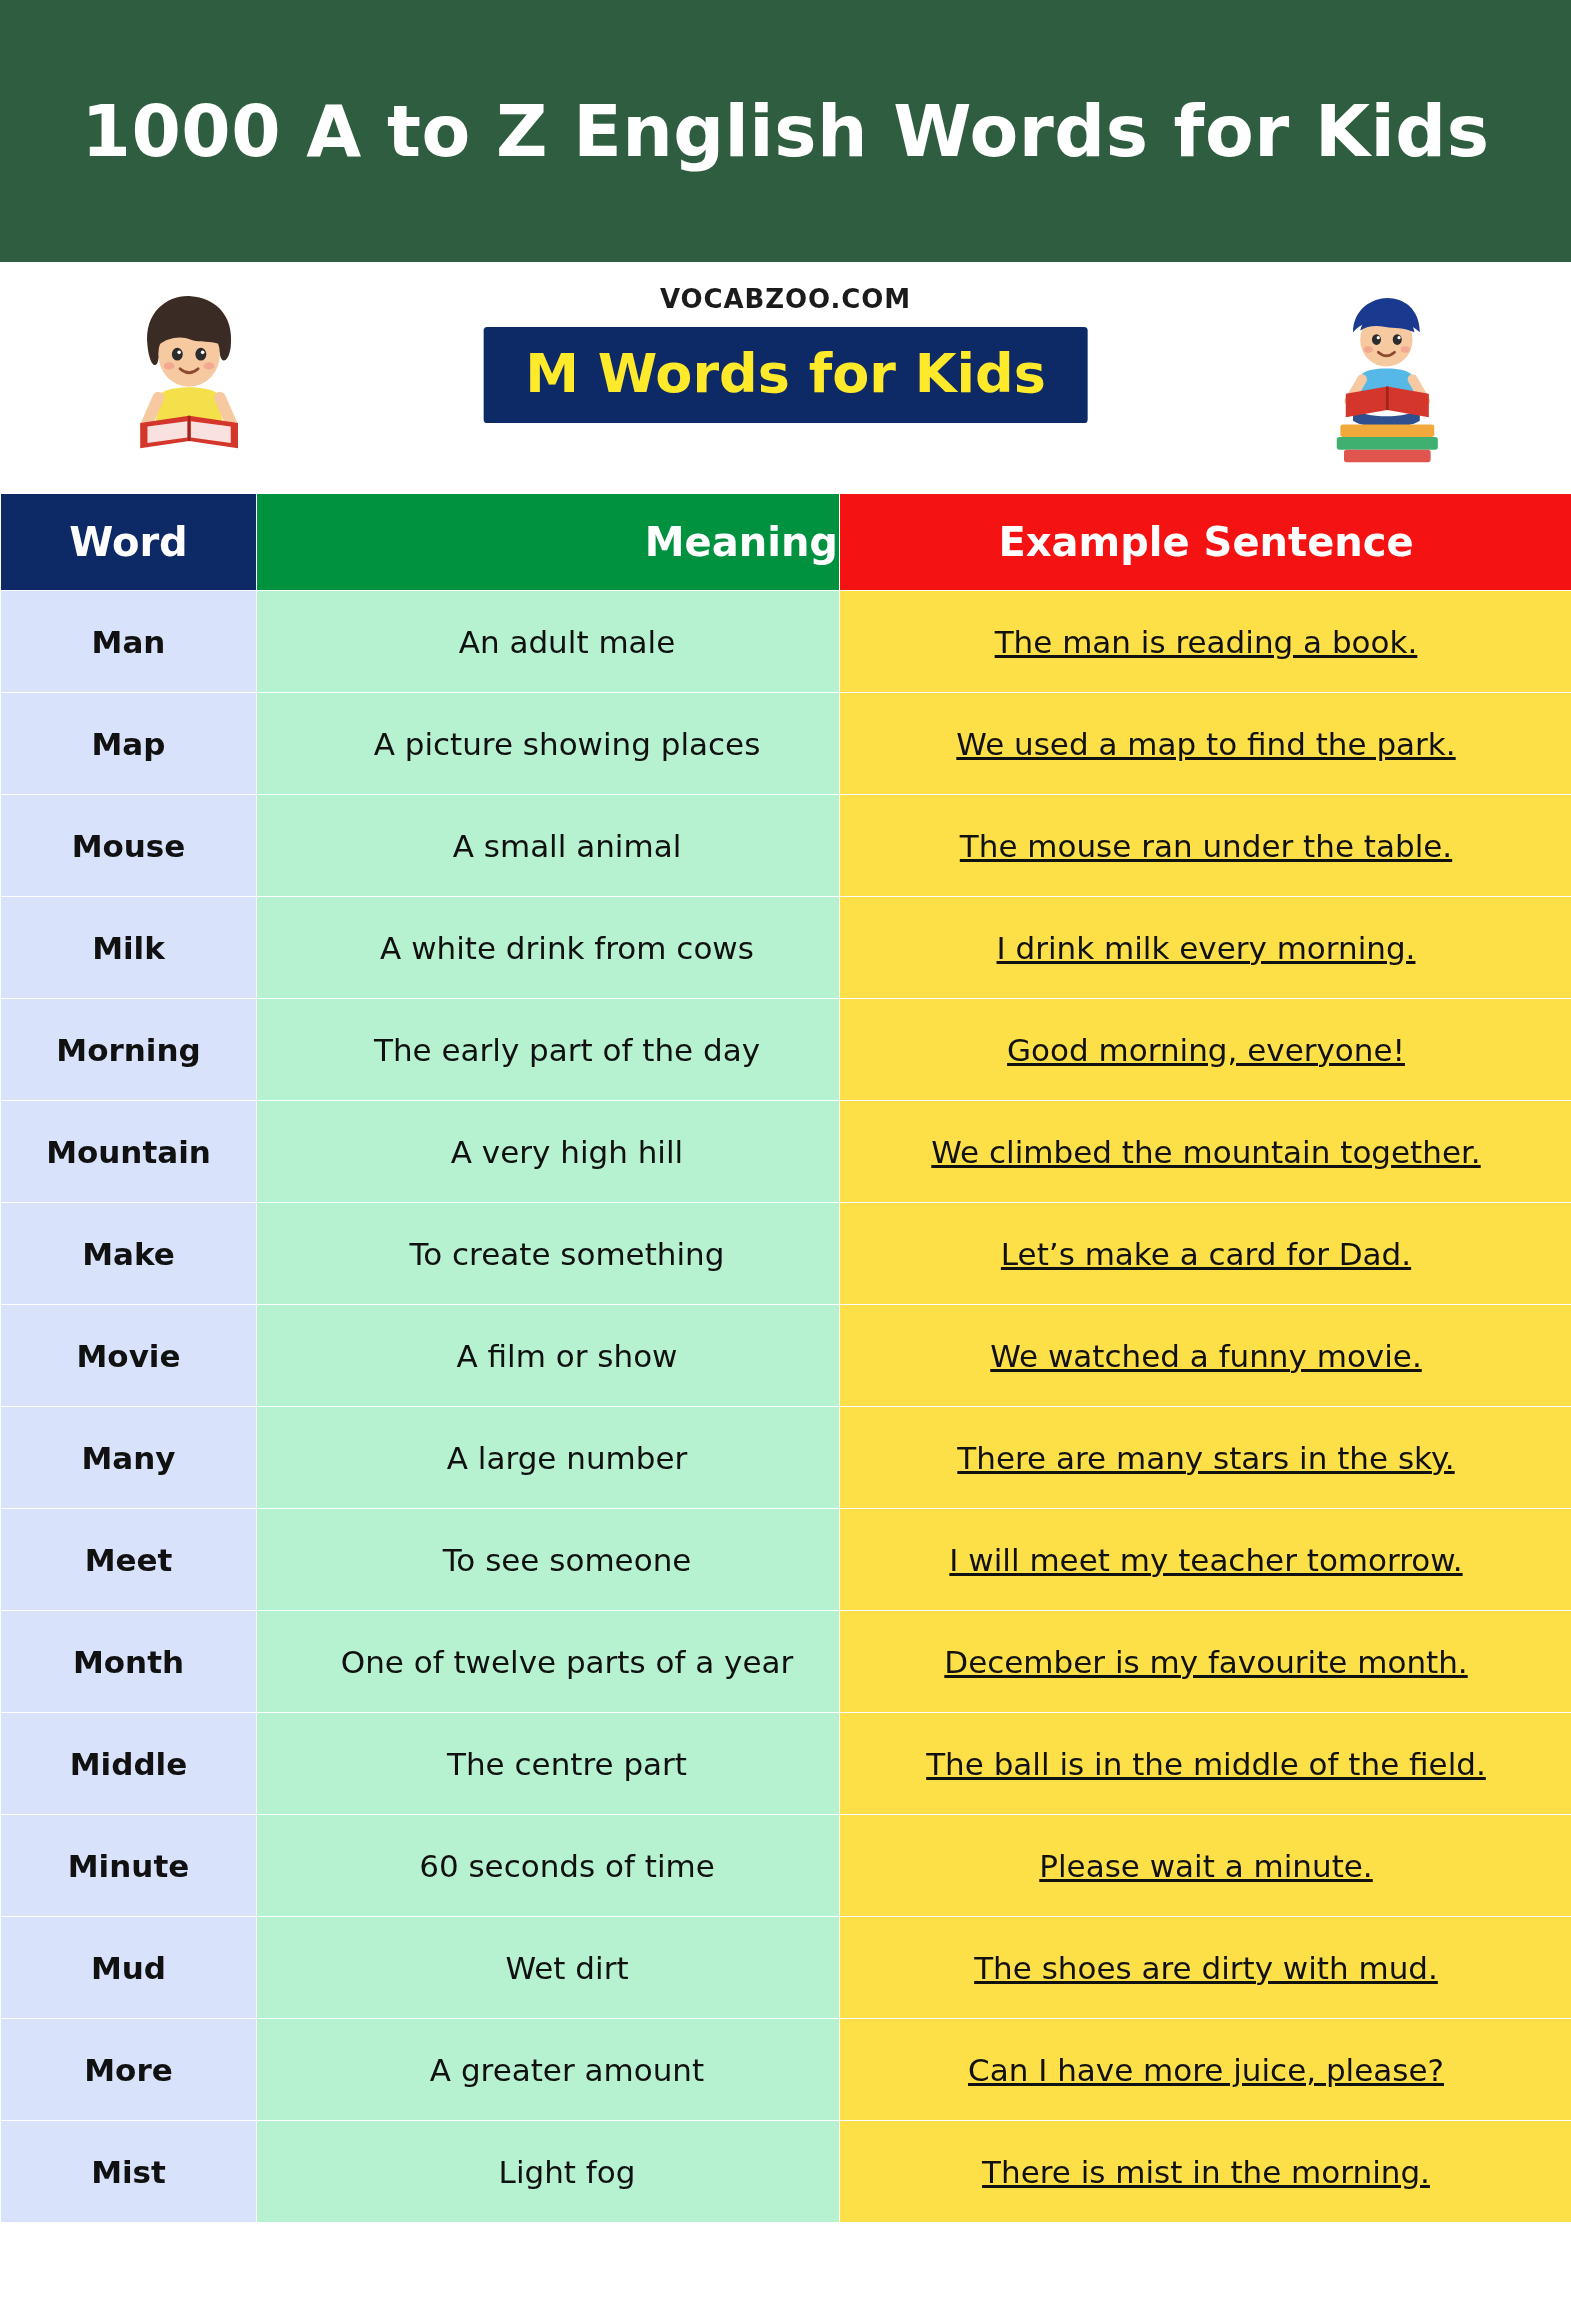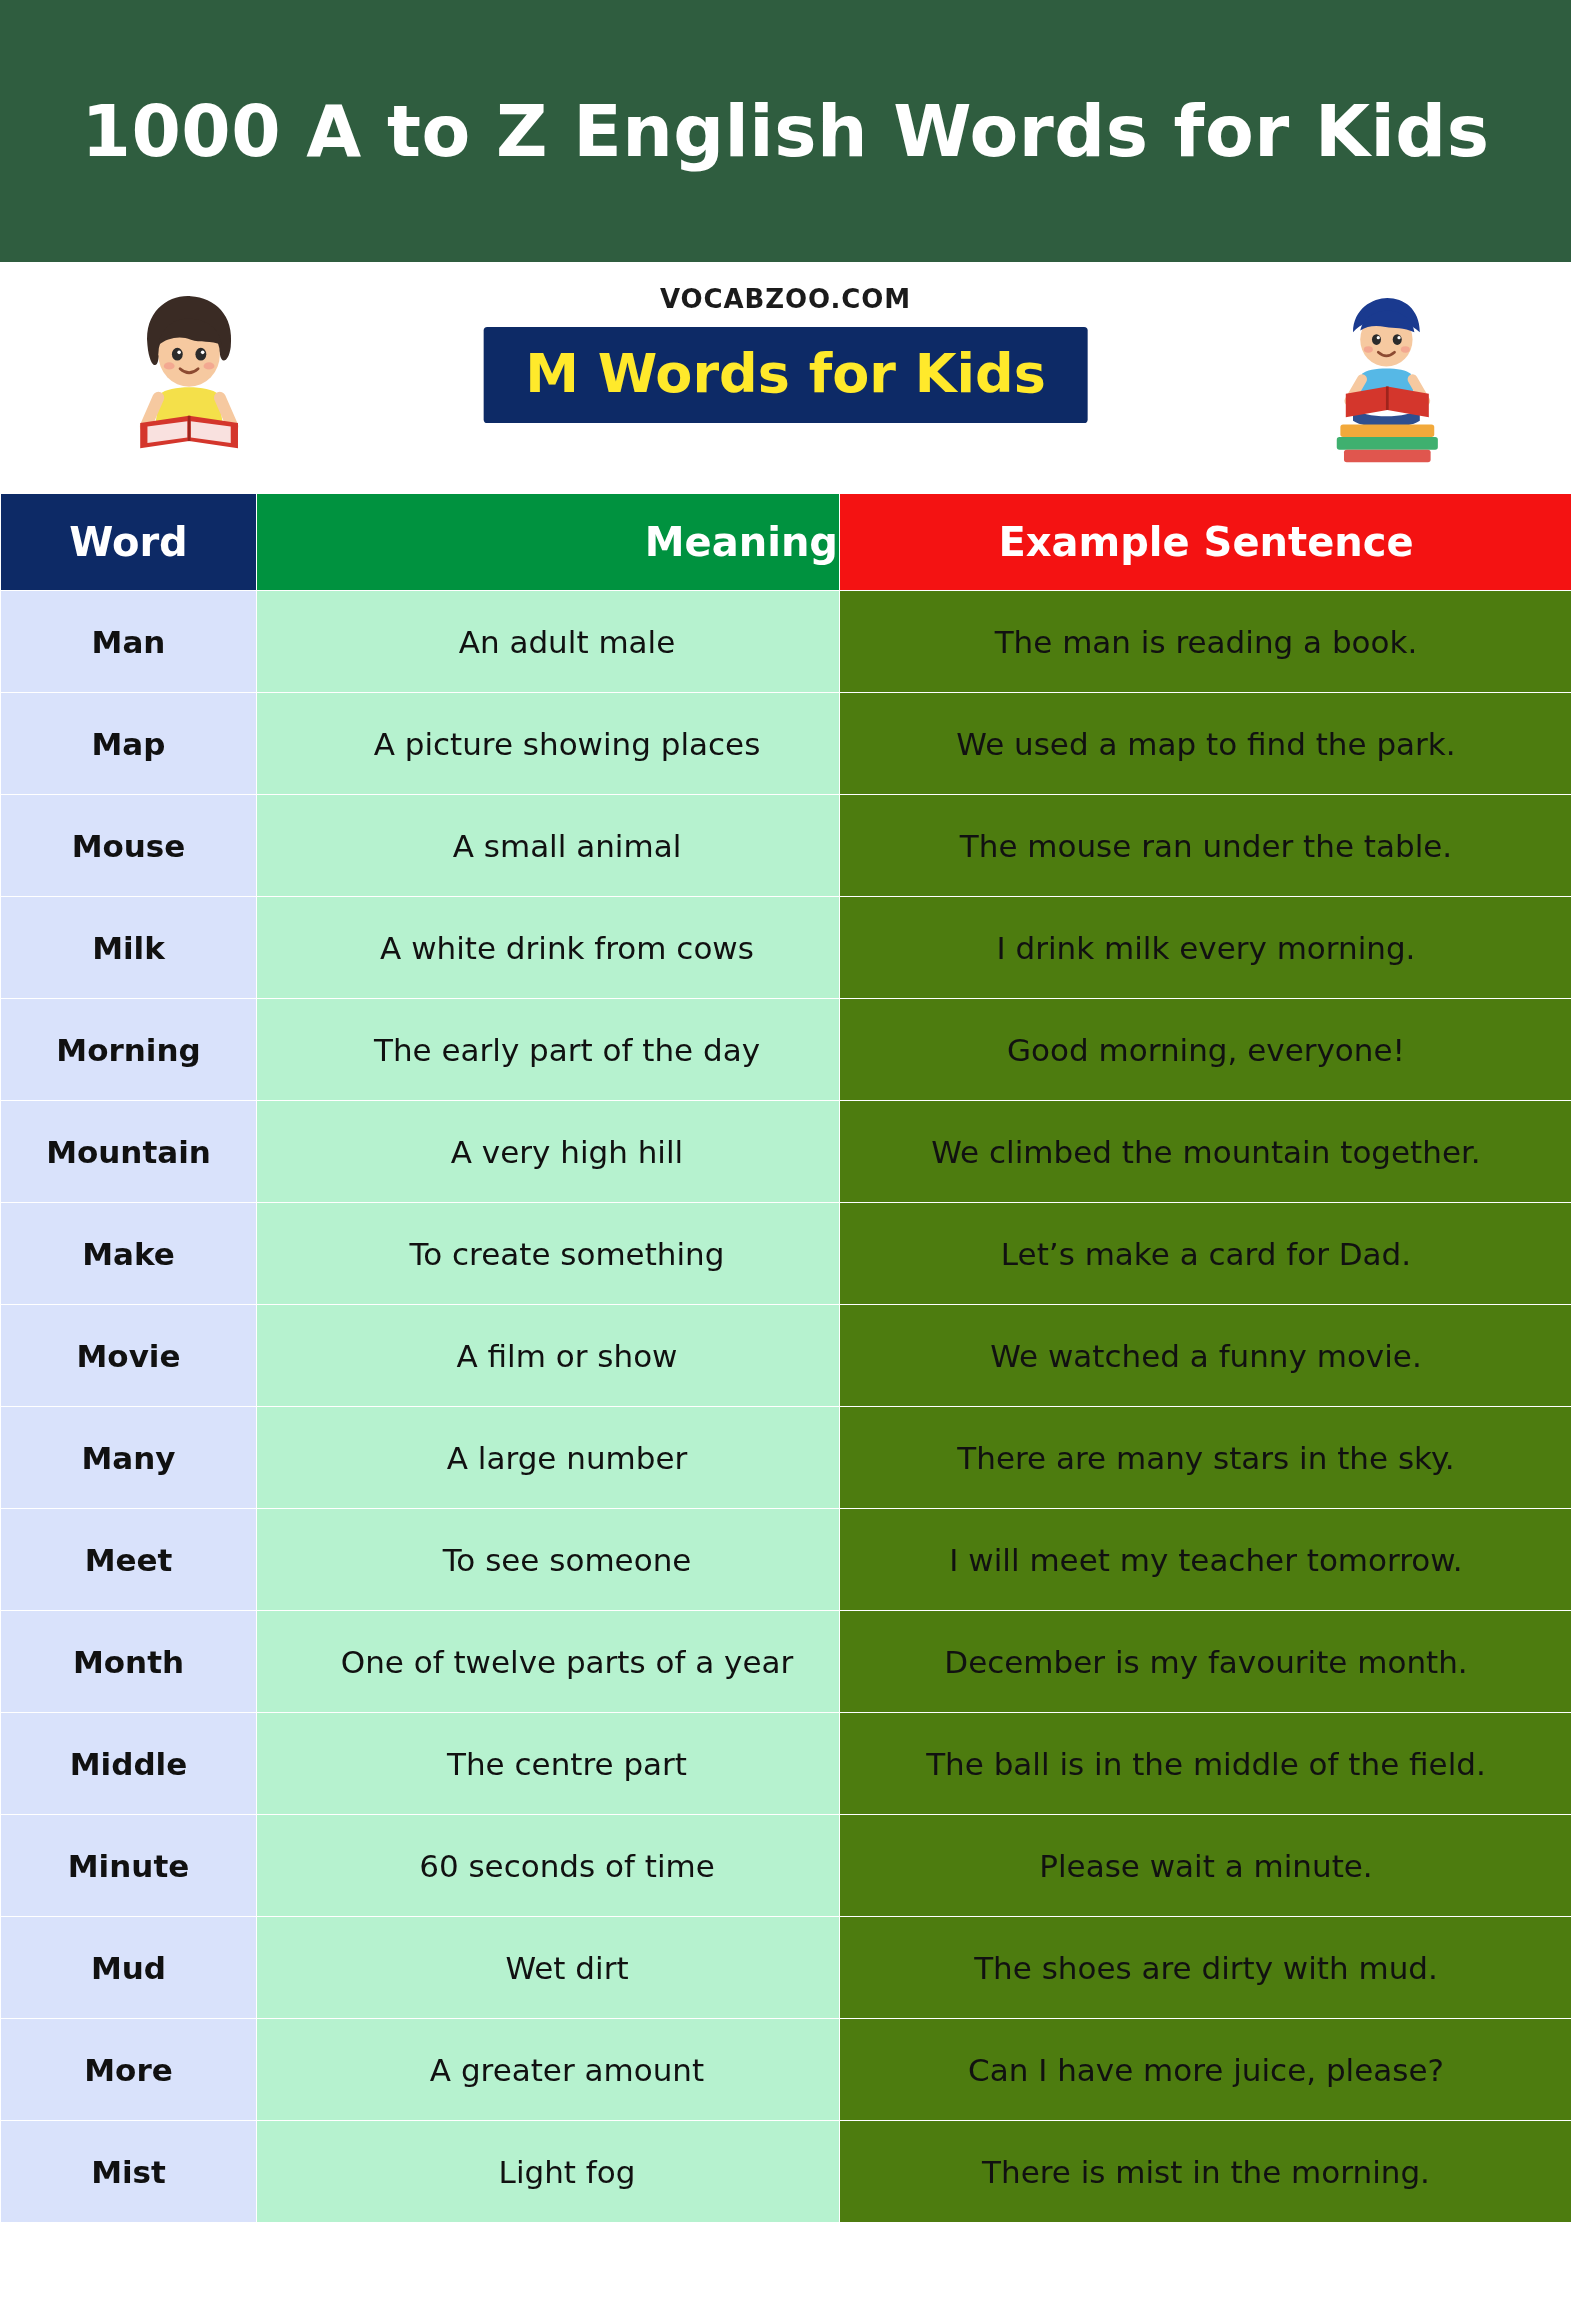--- a/index.html
+++ b/index.html
@@ -111,21 +111,21 @@
     font-size: 31px;
     color: #111111;
     font-family: "DejaVu Sans", sans-serif;
   }
   td.c-word {
     background: #d9e2fb;
     font-weight: bold;
     font-size: 33px;
   }
   td.c-meaning { background: #b6f2cf; padding-left: 39px; }
-  td.c-example { background: #4d7c0f; }
+  td.c-example { background: #fde047; text-decoration: underline; }
 
   
   .watermark {
     position: absolute;
     left: 50%;
     top: 1339px;
     transform: translateX(-50%);
     z-index: 1;
     pointer-events: none;
     opacity: 0.45;

